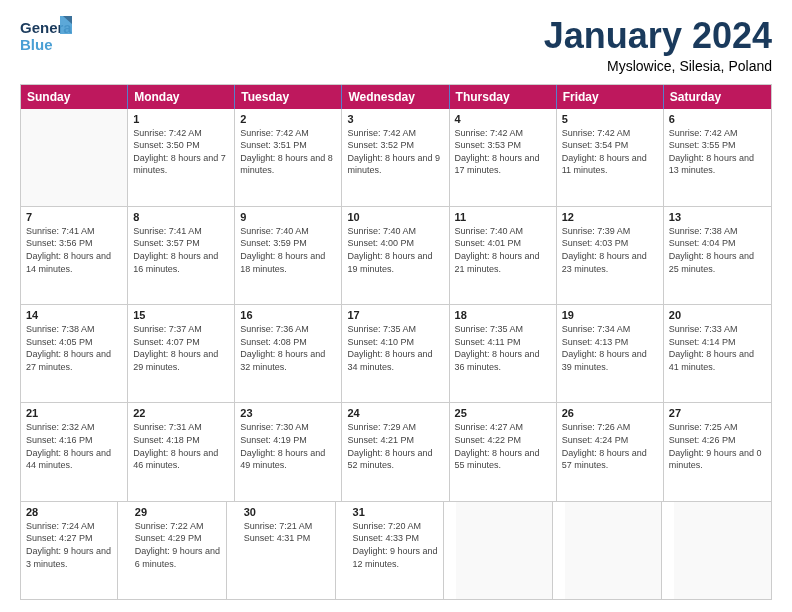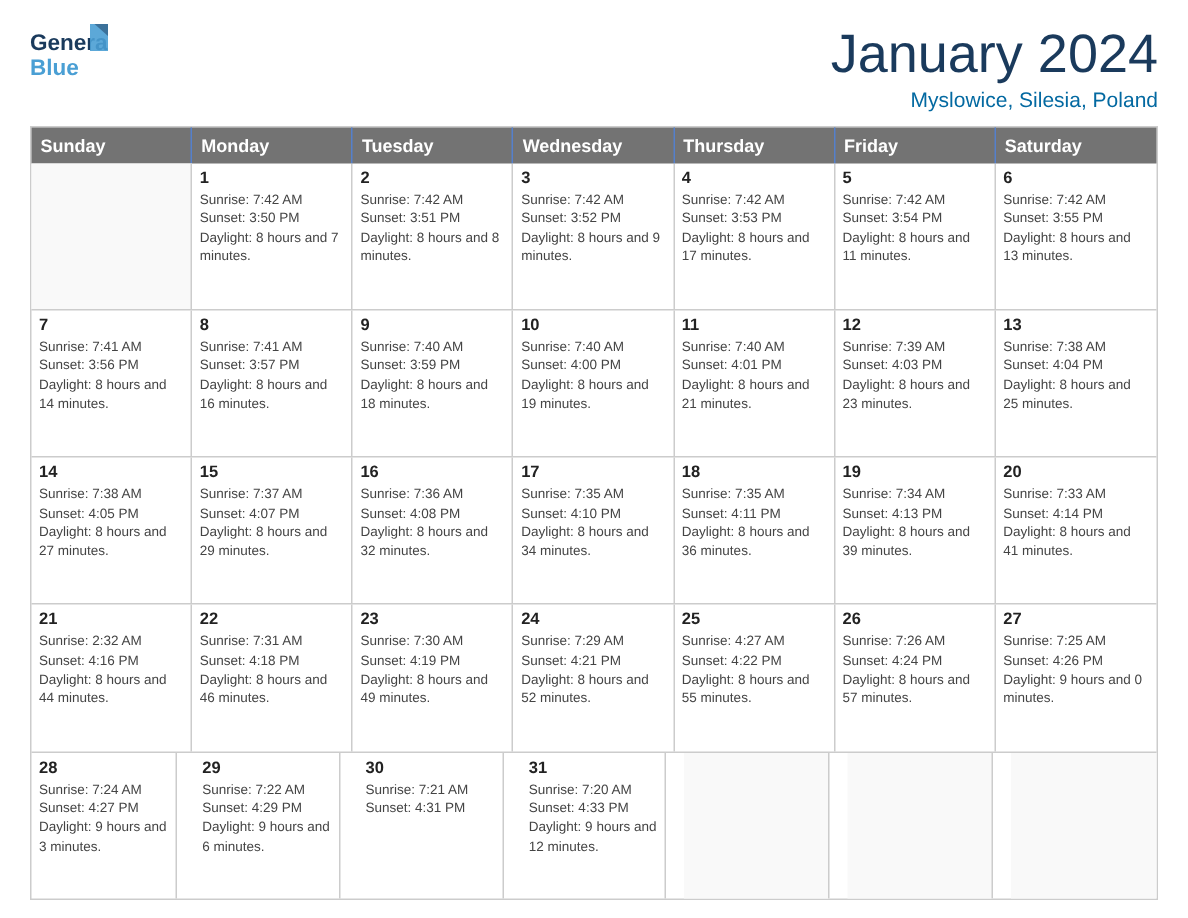--- a/index.html
+++ b/index.html
@@ -26,39 +26,39 @@
     .logo {
       display: flex;
       flex-direction: column;
       align-items: flex-start;
     }
     .title-block {
       text-align: right;
     }
     .month-title {
       font-size: 36px;
-      font-weight: normal;
+      font-weight: bold;
       color: #1a3a5c;
       line-height: 1.1;
     }
     .location {
       font-size: 14px;
-      color: #0369a1;
+      color: #000000;
       margin-top: 2px;
     }
     .calendar {
       flex: 1;
       display: flex;
       flex-direction: column;
       border: 1px solid #ccc;
     }
     .cal-header {
       display: grid;
       grid-template-columns: repeat(7, 1fr);
-      background: #737373;
+      background: #be185d;
     }
     .cal-header-cell {
       color: #fff;
       font-size: 12px;
       font-weight: bold;
       padding: 5px 6px;
       text-align: left;
       border-right: 1px solid #5580cc;
     }
     .cal-header-cell:last-child { border-right: none; }

